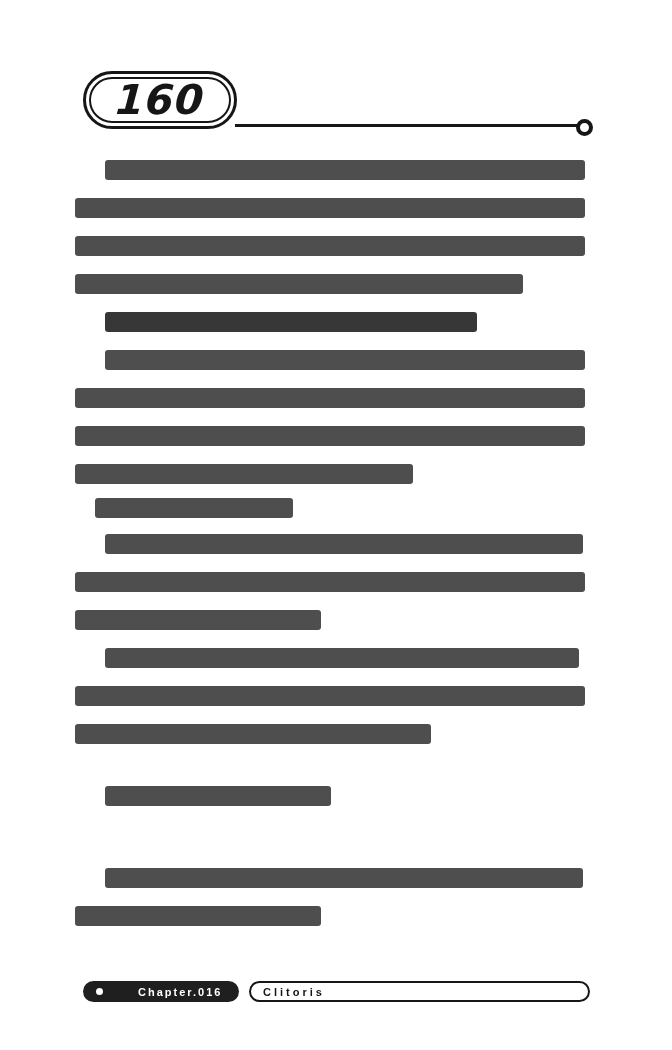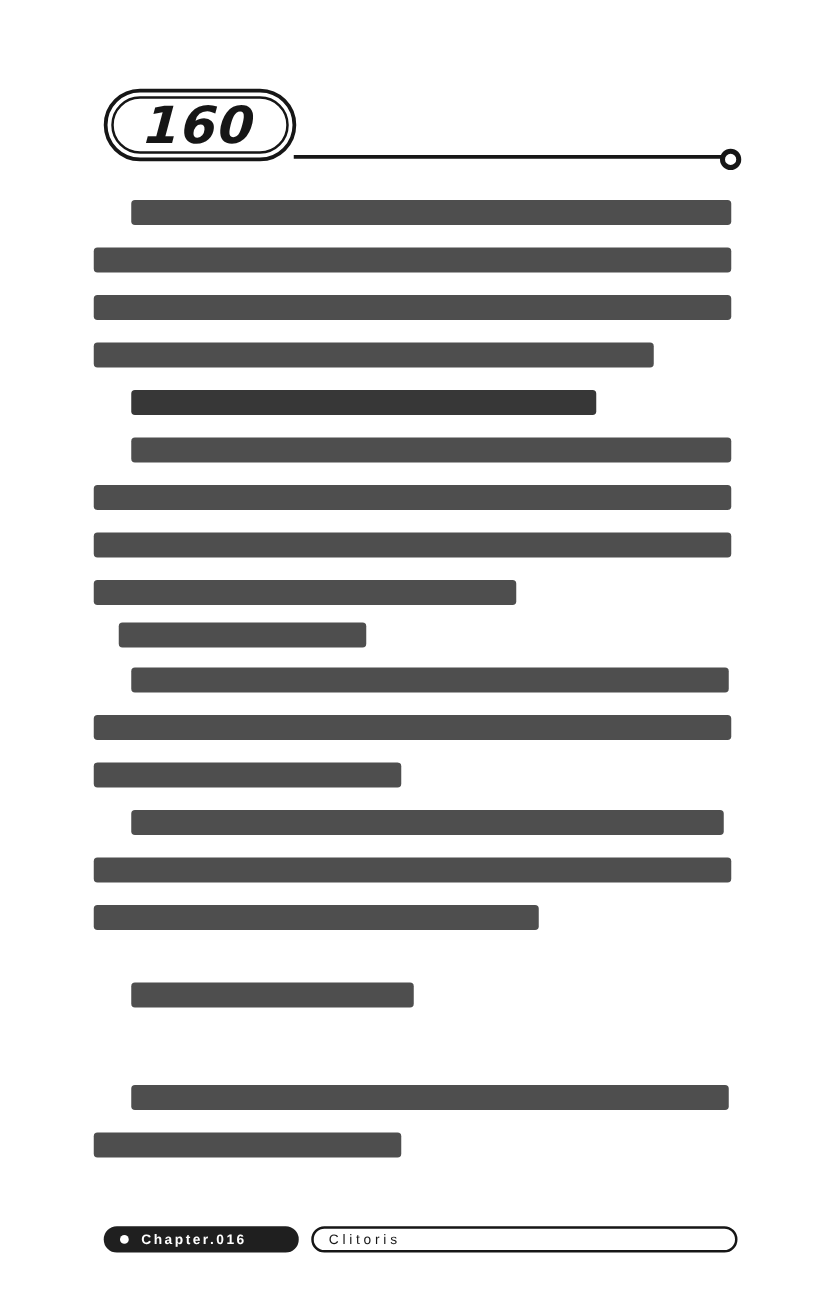--- a/index.html
+++ b/index.html
@@ -34,34 +34,34 @@
   
   .body-text{position:absolute;inset:0}
   .redline{
     position:absolute;height:20px;background:#3f3f3f;border-radius:3px;opacity:.92;
   }
   .redline.bold{background:#262626}
 
   
   .footer-chapter{
     position:absolute;left:83px;top:981px;width:156px;height:21px;
-    background:#1f1f1f;border-radius:11px;display:flex;align-items:center;
+    background:#1f1f1f;border-radius:11px;display:flex;align-items:center;gap:25px;
   }
   .footer-dot{width:7px;height:7px;border-radius:50%;background:#fff;margin-left:13px;flex:0 0 auto}
   .footer-chapter-label{
     color:#fff;font-size:11px;font-weight:bold;letter-spacing:2px;margin-left:10px;
     white-space:nowrap;
   }
   .footer-title-pill{
     position:absolute;left:249px;top:981px;width:341px;height:21px;
     box-sizing:border-box;border:2px solid #161616;border-radius:11px;
     background:#fff;display:flex;align-items:center;
   }
   .footer-title-label{
-    color:#161616;font-size:11px;font-weight:normal;letter-spacing:3px;margin-left:12px;
+    color:#161616;font-size:11px;font-weight:bold;letter-spacing:3px;margin-left:12px;
     white-space:nowrap;
   }
 </style>
 </head>
 <body>
 
 <div class="page">
 
   <div class="pagenum-pill">
     <div class="inner-stroke"></div>

